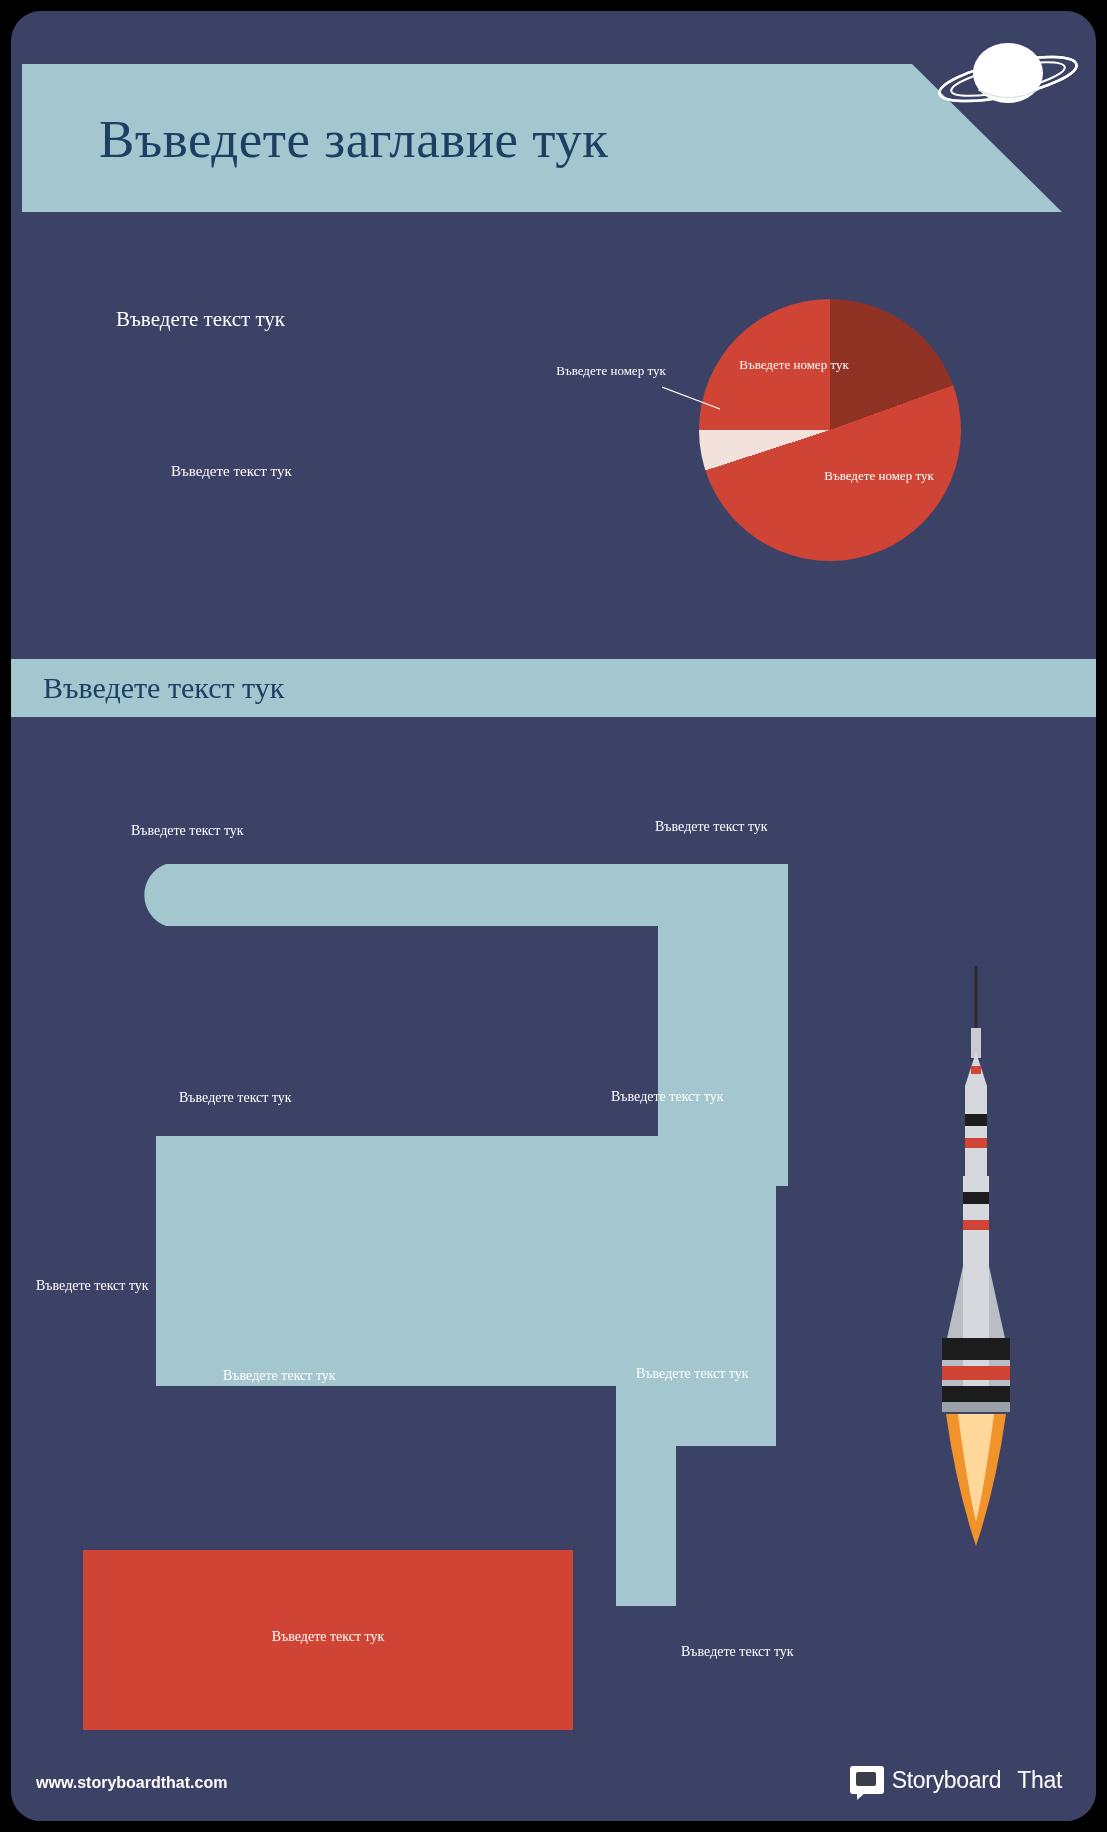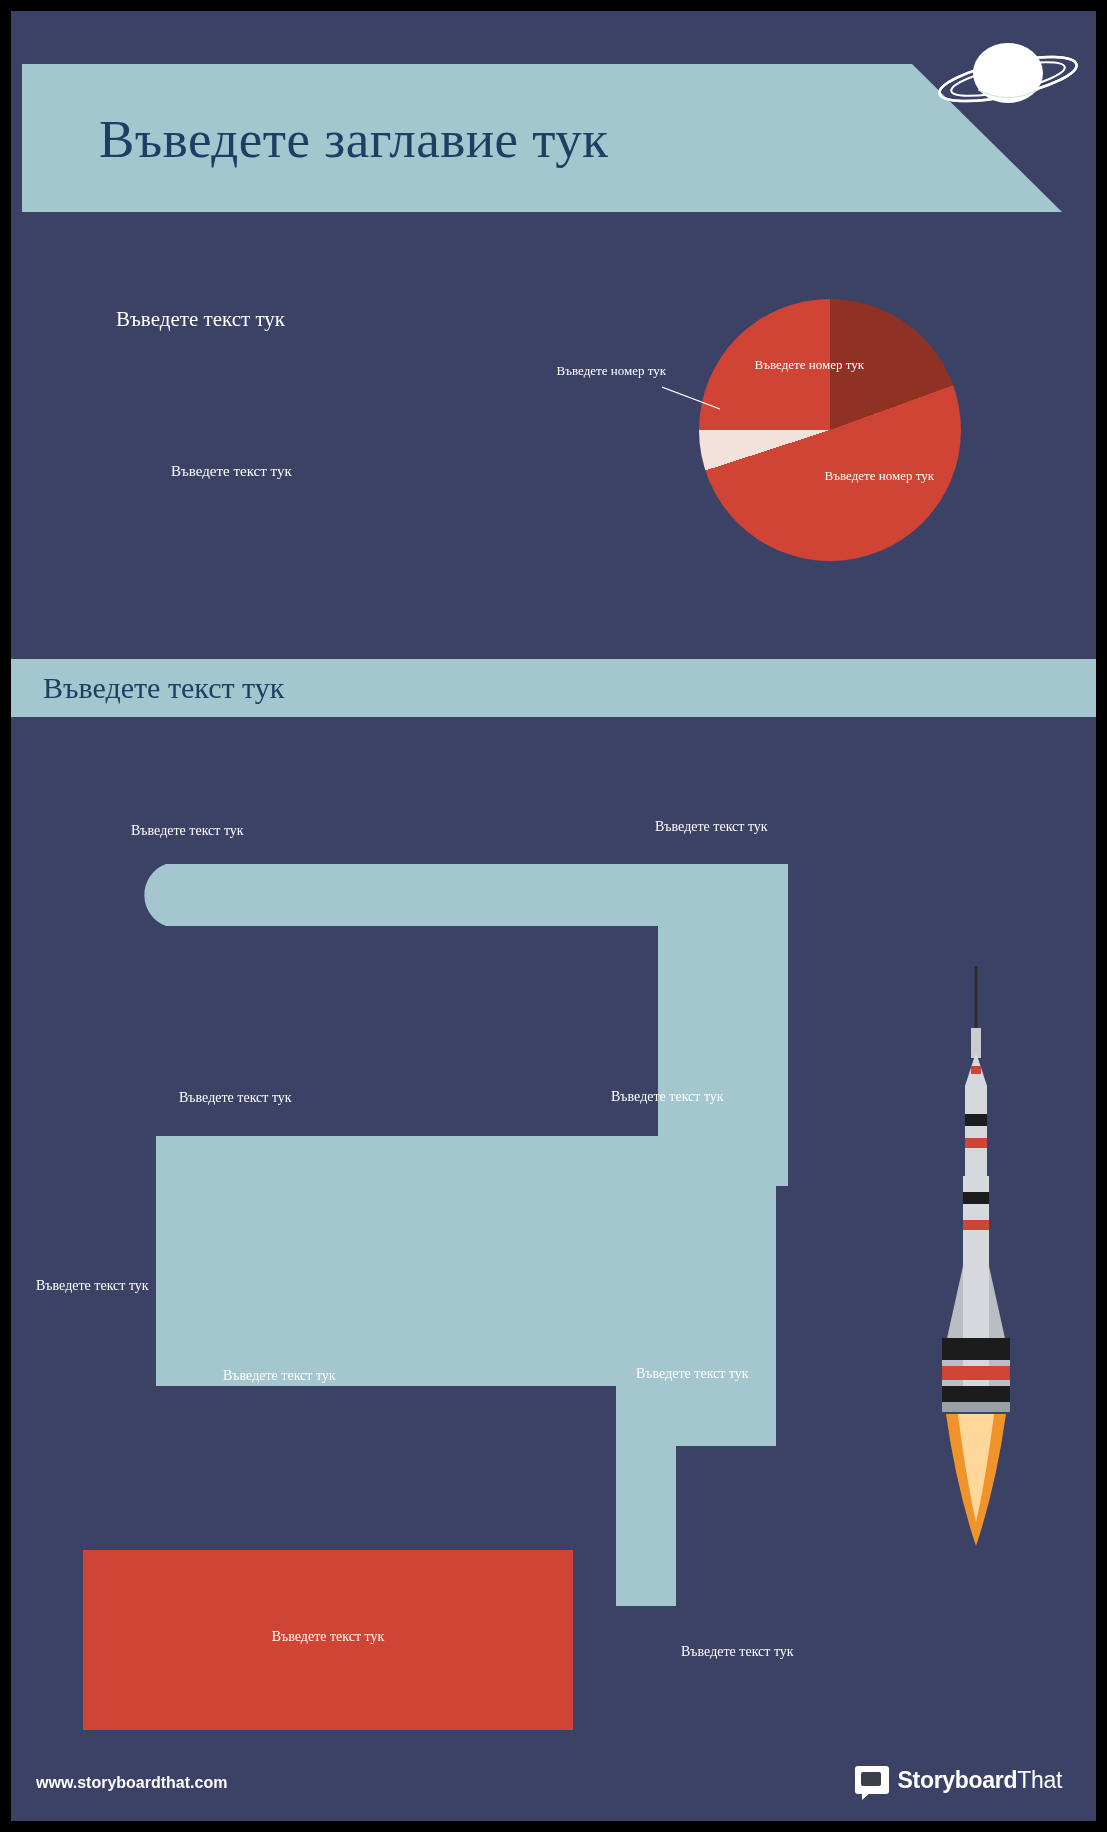--- a/index.html
+++ b/index.html
@@ -15,20 +15,21 @@
   }
 
   #poster {
     position: absolute;
     left: 11px;
     top: 11px;
     width: 1085px;
     height: 1810px;
     background: #3c4166;
     overflow: hidden;
+    border-radius: 30px;
   }
 
   
   .header-band {
     position: absolute;
     left: 11px;
     top: 53px;
     width: 1040px;
     height: 148px;
     background: #a4c6ce;
@@ -102,21 +103,21 @@
         #8f3224 0deg 70deg,
         #cf4434 70deg 252deg,
         #f2e2db 252deg 270deg,
         #cf4434 270deg 360deg
       );
   }
   .pie-label {
     position: absolute;
     font-size: 13px;
     color: #ffffff;
-    text-align: right;
+    text-align: center;
     line-height: 16px;
   }
   .pie-label-a { left: 713px; top: 346px; width: 140px; }
   .pie-label-b { left: 813px; top: 457px; width: 110px; }
   .pie-label-c {
     left: 545px; top: 352px; width: 110px;
     color: #ffffff;
   }
   .leader-line {
     position: absolute;
@@ -253,22 +254,22 @@
     width: 20px; height: 14px;
     background: #3b3f4a;
     border-radius: 2px;
   }
   .brand-text {
     font-family: "Liberation Sans", sans-serif;
     font-size: 23px;
     color: #ffffff;
     letter-spacing: -0.3px;
   }
-  .brand-text b { font-weight: bold; }
-  .brand-text span.light { font-weight: normal; }
+  .brand-text b { font-weight: normal; }
+  .brand-text span.light { font-weight: normal; padding-left: 16px; }
 </style>
 </head>
 <body>
 
 <div id="poster">
 
   <div class="header-band"></div>
   <div class="poster-title">Въведете заглавие тук</div>
 
   <svg class="saturn" viewBox="0 0 175 120">

